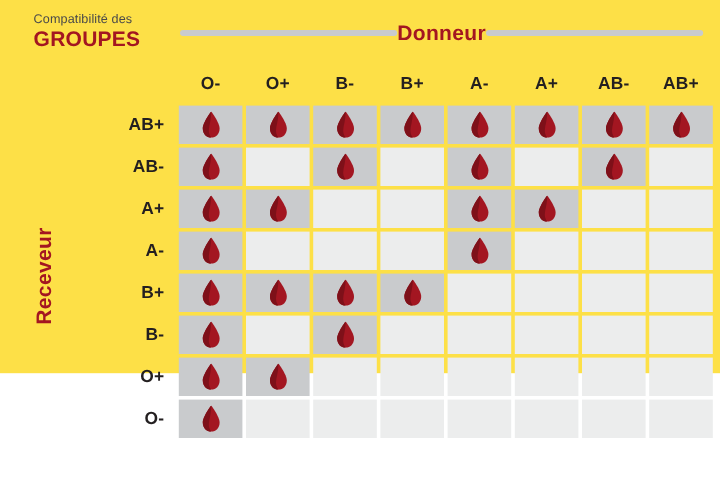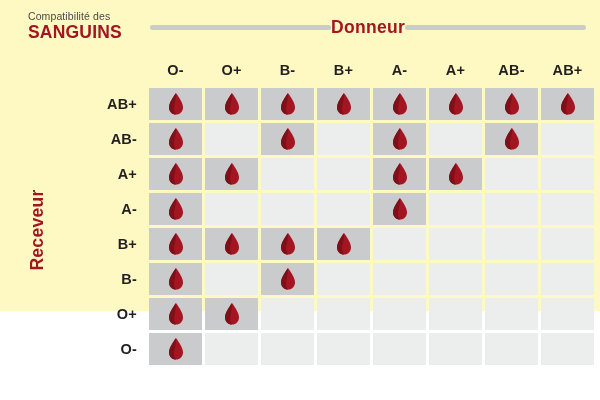--- a/index.html
+++ b/index.html
@@ -7,21 +7,21 @@
     margin: 0; padding: 0;
     width: 600px; height: 400px;
     background: #ffffff;
     font-family: "Liberation Sans", sans-serif;
     overflow: hidden;
   }
   #app {
     position: relative;
     width: 600px;
     height: 311px;
-    background: #fef9c3;
+    background: #fde047;
   }
 
   
   .title-block {
     position: absolute;
     left: 28px;
     top: 10px;
     width: 120px;
   }
   .title-small {
@@ -145,21 +145,21 @@
 
   
 </style>
 </head>
 <body>
 
 <div id="app">
 
   <div class="title-block">
     <div class="title-small">Compatibilité des</div>
-    <div class="title-big">SANGUINS</div>
+    <div class="title-big">GROUPES</div>
   </div>
 
   <div class="donneur-wrap">
     <div class="rule"></div>
     <div class="donneur-label">Donneur</div>
     <div class="rule"></div>
   </div>
 
   <div class="receveur-wrap">
     <div class="receveur-label">Receveur</div>

